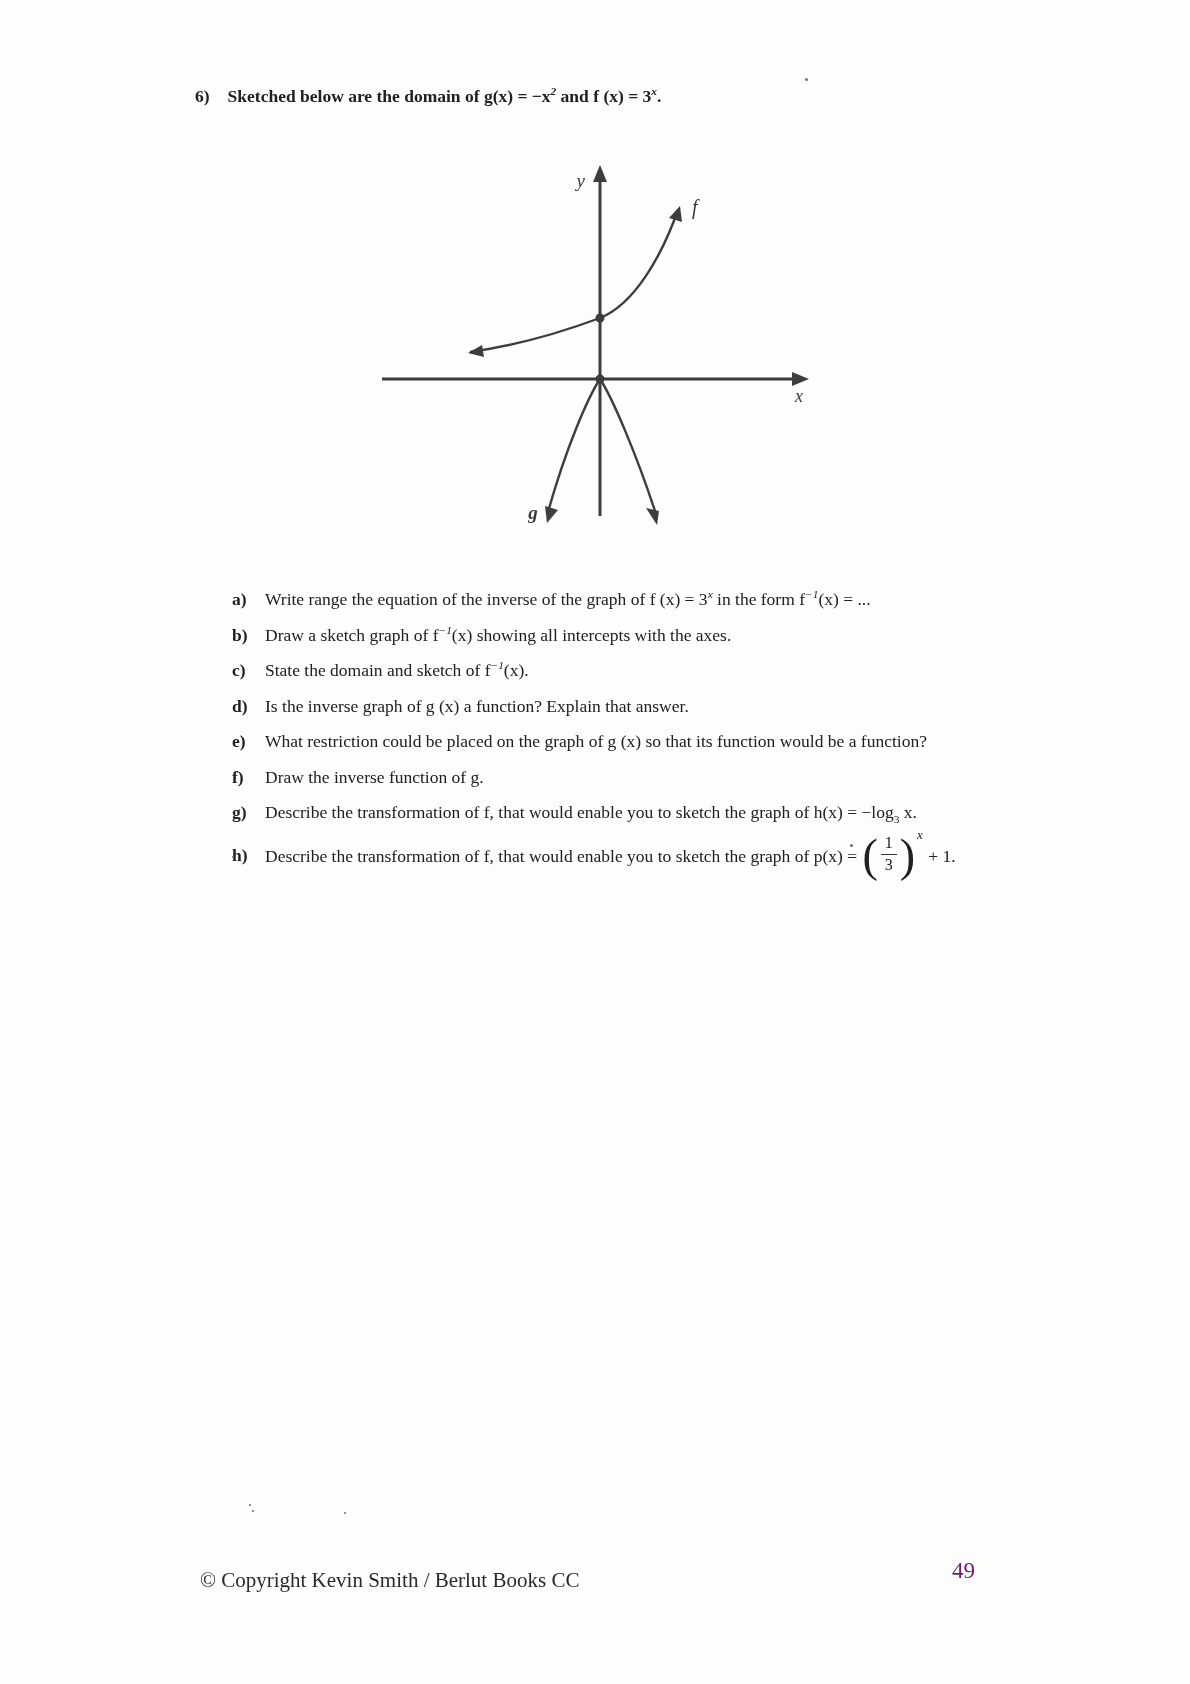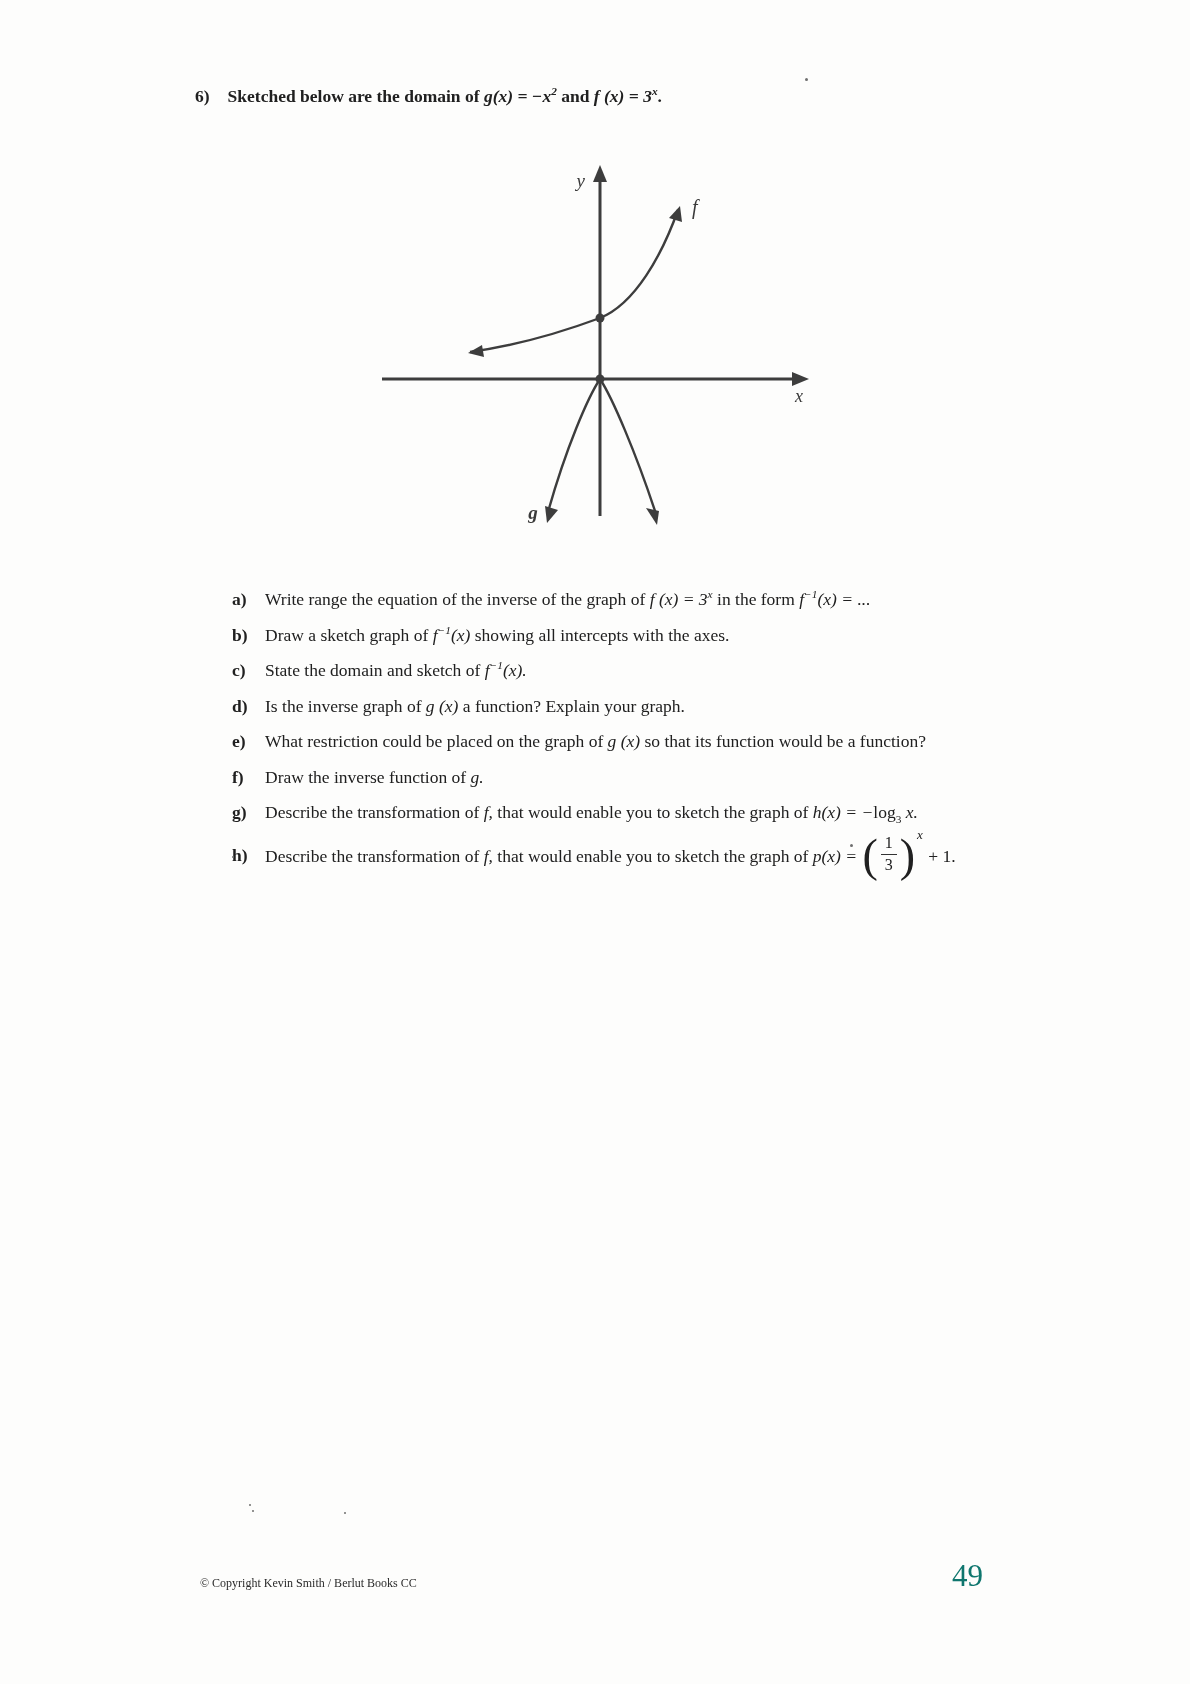--- a/index.html
+++ b/index.html
@@ -7,41 +7,41 @@
     position:relative;width:1190px;height:1684px;overflow:hidden;
     background:#fdfdfc;color:#202020;
     font-family:"Liberation Serif", serif;
   }
   
   .question-header{
     position:absolute;left:195px;top:86px;
     font-size:17.5px;font-weight:bold;white-space:nowrap;
     display:flex;gap:18px;align-items:baseline;
   }
-  .seg-math{font-style:italic;}
+  .seg-math{}
   sup.seg-sup{font-size:65%;font-style:italic;line-height:0;vertical-align:super;}
   sub.seg-sub{font-size:65%;line-height:0;vertical-align:sub;}
   
   .graph{position:absolute;left:380px;top:160px;width:440px;height:375px;}
   .graph text{font-family:"Liberation Serif", serif;font-style:italic;fill:#3a3a3a;}
   
   .parts{position:absolute;left:232px;top:588px;width:758px;font-size:17.5px;}
   .part-row{display:flex;margin-bottom:12.5px;align-items:baseline;}
   .part-label{font-weight:bold;flex:0 0 33px;}
   .part-content{flex:1;line-height:23px;}
   
   .frac-group{display:inline-flex;align-items:center;vertical-align:middle;position:relative;top:-3px;margin:0 1px;}
   .frac-paren{font-size:46px;font-weight:400;font-style:normal;line-height:0.9;position:relative;top:1px;}
   .frac-stack{display:inline-flex;flex-direction:column;align-items:center;margin:0 3px;font-size:16px;font-style:normal;line-height:1.15;}
   .frac-num{border-bottom:1.6px solid #333;padding:0 4px 1px;}
   .frac-den{padding-top:1px;}
   .frac-exp{font-style:italic;font-size:13px;position:relative;top:-20px;margin-left:2px;}
   
-  .footer-copyright{position:absolute;left:200px;top:1568px;font-size:12px;color:#2a2a2a;margin-top:8px;}
-  .page-number{position:absolute;left:952px;top:1558px;font-size:31px;color:#0f766e;}
+  .footer-copyright{position:absolute;left:200px;top:1568px;font-size:21px;color:#2a2a2a;}
+  .page-number{position:absolute;left:952px;top:1558px;font-size:23px;color:#701a75;}
   
   .speck{position:absolute;border-radius:50%;background:#6f6f6f;}
 </style>
 </head>
 <body>
 
 <div class="page">
 
   <div class="question-header">
     <span class="q-number">6)</span>
@@ -80,21 +80,21 @@
       <div class="part-row">
         <span class="part-label">b)</span>
         <span class="part-content"><span class="seg-text">Draw a sketch graph of </span><span class="seg-math">f</span><sup class="seg-sup">−1</sup><span class="seg-math">(x)</span><span class="seg-text">  showing all intercepts with the axes.</span></span>
       </div>
       <div class="part-row">
         <span class="part-label">c)</span>
         <span class="part-content"><span class="seg-text">State the domain and sketch of </span><span class="seg-math">f</span><sup class="seg-sup">−1</sup><span class="seg-math">(x).</span></span>
       </div>
       <div class="part-row">
         <span class="part-label">d)</span>
-        <span class="part-content"><span class="seg-text">Is the inverse graph of </span><span class="seg-math">g (x)</span><span class="seg-text"> a function? Explain your graph.</span></span>
+        <span class="part-content"><span class="seg-text">Is the inverse graph of </span><span class="seg-math">g (x)</span><span class="seg-text"> a function? Explain that answer.</span></span>
       </div>
       <div class="part-row">
         <span class="part-label">e)</span>
         <span class="part-content"><span class="seg-text">What restriction could be placed on the graph of </span><span class="seg-math">g (x)</span><span class="seg-text"> so that its function would be a function?</span></span>
       </div>
       <div class="part-row">
         <span class="part-label">f)</span>
         <span class="part-content"><span class="seg-text">Draw the inverse function of </span><span class="seg-math">g.</span></span>
       </div>
       <div class="part-row">

